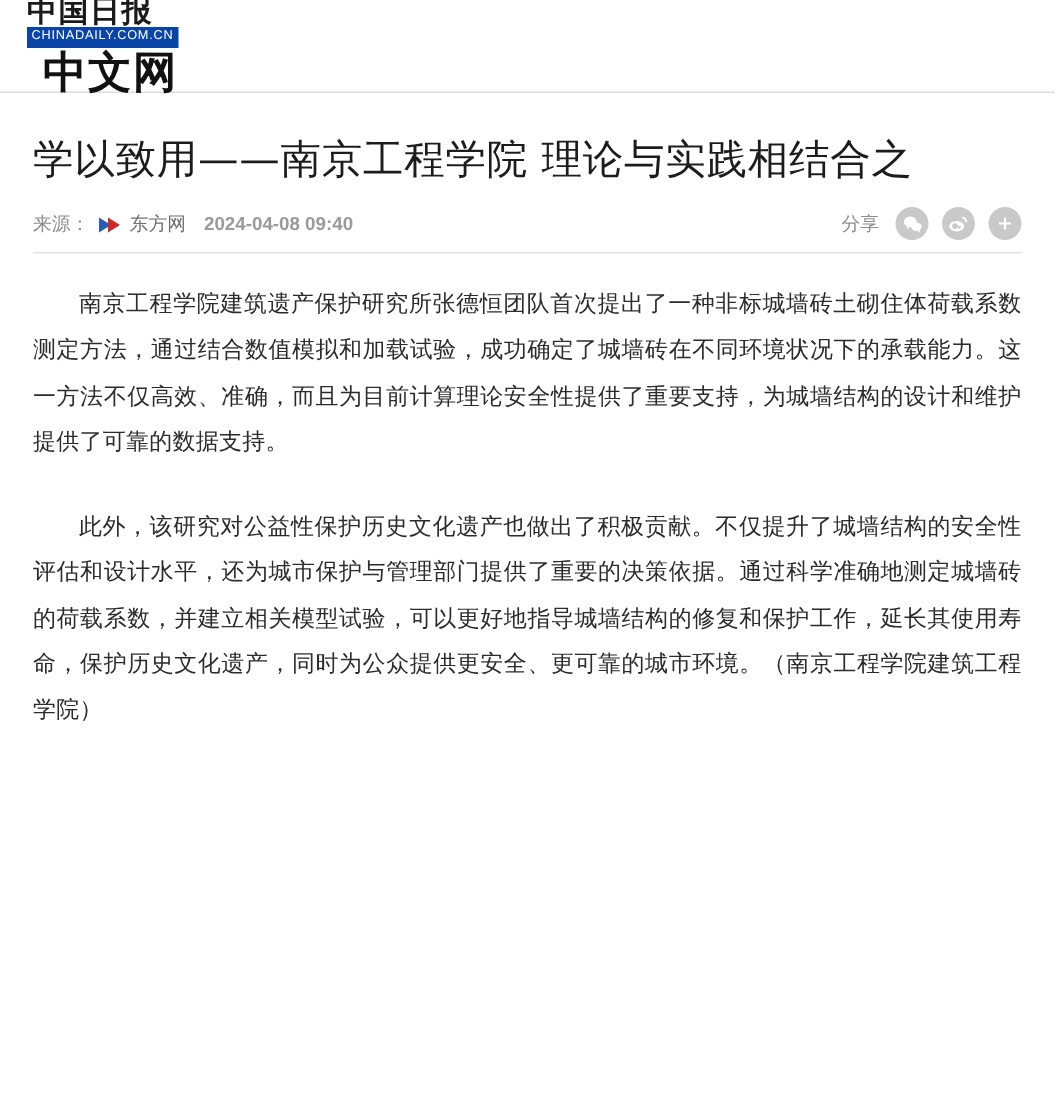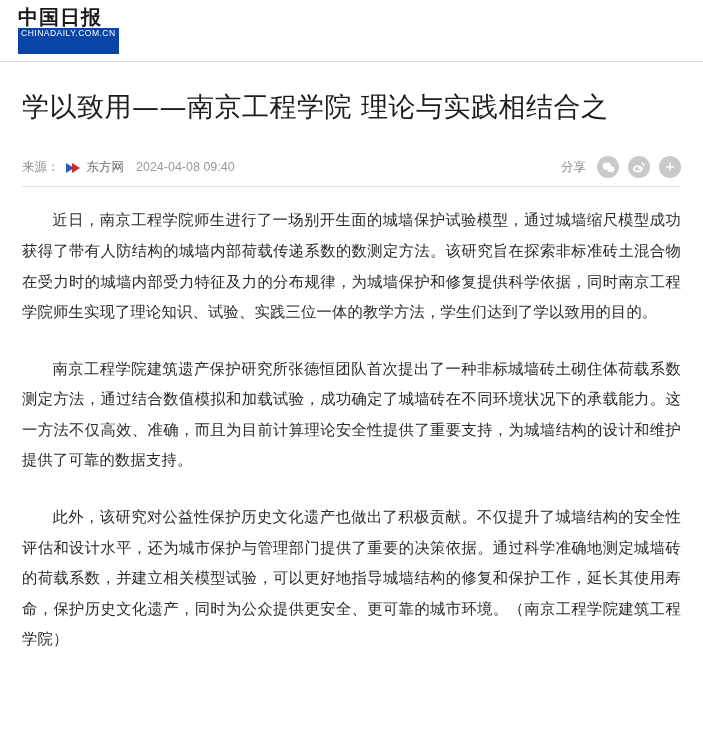--- a/index.html
+++ b/index.html
@@ -51,21 +51,21 @@
     line-height: 1.05;
     white-space: nowrap;
   }
   .logo-badge {
     margin-top: 0;
     background: #0a44a6;
     color: #fff;
     font-size: 8.5px;
     font-family: "Liberation Sans", sans-serif;
     letter-spacing: 0.5px;
-    padding: 1px 3px 16px 3px;
+    padding: 1px 3px 3px 3px;
     line-height: 1.1;
     white-space: nowrap;
   }
   .logo-right {
     font-family: "DejaVu Serif", "Liberation Serif", serif;
     font-size: 29px;
     font-weight: bold;
     color: #111;
     line-height: 1;
     letter-spacing: 1px;
@@ -86,21 +86,21 @@
     font-weight: normal;
     color: #1c1c1c;
     text-align: left;
     letter-spacing: 0.5px;
   }
   .headline .line {
     display: block;
   }
 
   .meta-bar {
-    margin-top: 28px;
+    margin-top: 10px;
     display: flex;
     align-items: center;
     font-size: 12.5px;
     color: #8c8c8c;
     height: 26px;
   }
   .meta-left {
     display: flex;
     align-items: center;
     gap: 6px;
@@ -124,21 +124,21 @@
   }
   .source-icon .red {
     position: absolute;
     left: 6px; top: 2px;
     width: 0; height: 0;
     border-left: 8px solid #cf2a2a;
     border-top: 5px solid transparent;
     border-bottom: 5px solid transparent;
   }
   .source-name { color: #6f6f6f; }
-  .pub-time { color: #9a9a9a; margin-left: 6px; }
+  .pub-time { color: #9a9a9a; margin-left: 6px; font-weight: bold; }
 
   .meta-right {
     margin-left: auto;
     display: flex;
     align-items: center;
     gap: 9px;
     justify-content: flex-end;
   }
   .share-label {
     font-size: 12.5px;
@@ -185,20 +185,21 @@
 <body>
 
 <div class="page">
 
   <div class="masthead">
     <div class="logo-wrap">
       <div class="logo-left">
         <div class="logo-cn">中国日报</div>
         <div class="logo-badge">CHINADAILY.COM.CN</div>
       </div>
+      <div class="logo-right">中文网</div>
     </div>
   </div>
 
   <div class="article">
 
     <h1 class="headline">
       <span class="line">学以致用——南京工程学院 理论与实践相结合之</span>
     </h1>
 
     <div class="meta-bar">
@@ -234,19 +235,18 @@
             <rect x="10.6" y="4" width="2.8" height="16" fill="#ffffff"></rect>
             <rect x="4" y="10.6" width="16" height="2.8" fill="#ffffff"></rect>
           </svg>
         </span>
       </div>
     </div>
 
     <div class="divider"></div>
 
     <div class="body-text">
-      <p>近日，南京工程学院师生进行了一场别开生面的城墙保护试验模型，通过城墙缩尺模型成功获得了带有人防结构的城墙内部荷载传递系数的数测定方法。该研究旨在探索非标准砖土混合物在受力时的城墙内部受力特征及力的分布规律，为城墙保护和修复提供科学依据，同时南京工程学院师生实现了理论知识、试验、实践三位一体的教学方法，学生们达到了学以致用的目的。</p>
       <p>南京工程学院建筑遗产保护研究所张德恒团队首次提出了一种非标城墙砖土砌住体荷载系数测定方法，通过结合数值模拟和加载试验，成功确定了城墙砖在不同环境状况下的承载能力。这一方法不仅高效、准确，而且为目前计算理论安全性提供了重要支持，为城墙结构的设计和维护提供了可靠的数据支持。</p>
       <p>此外，该研究对公益性保护历史文化遗产也做出了积极贡献。不仅提升了城墙结构的安全性评估和设计水平，还为城市保护与管理部门提供了重要的决策依据。通过科学准确地测定城墙砖的荷载系数，并建立相关模型试验，可以更好地指导城墙结构的修复和保护工作，延长其使用寿命，保护历史文化遗产，同时为公众提供更安全、更可靠的城市环境。（南京工程学院建筑工程学院）</p>
     </div>
 
   </div>
 </div>
 
 </body></html>

